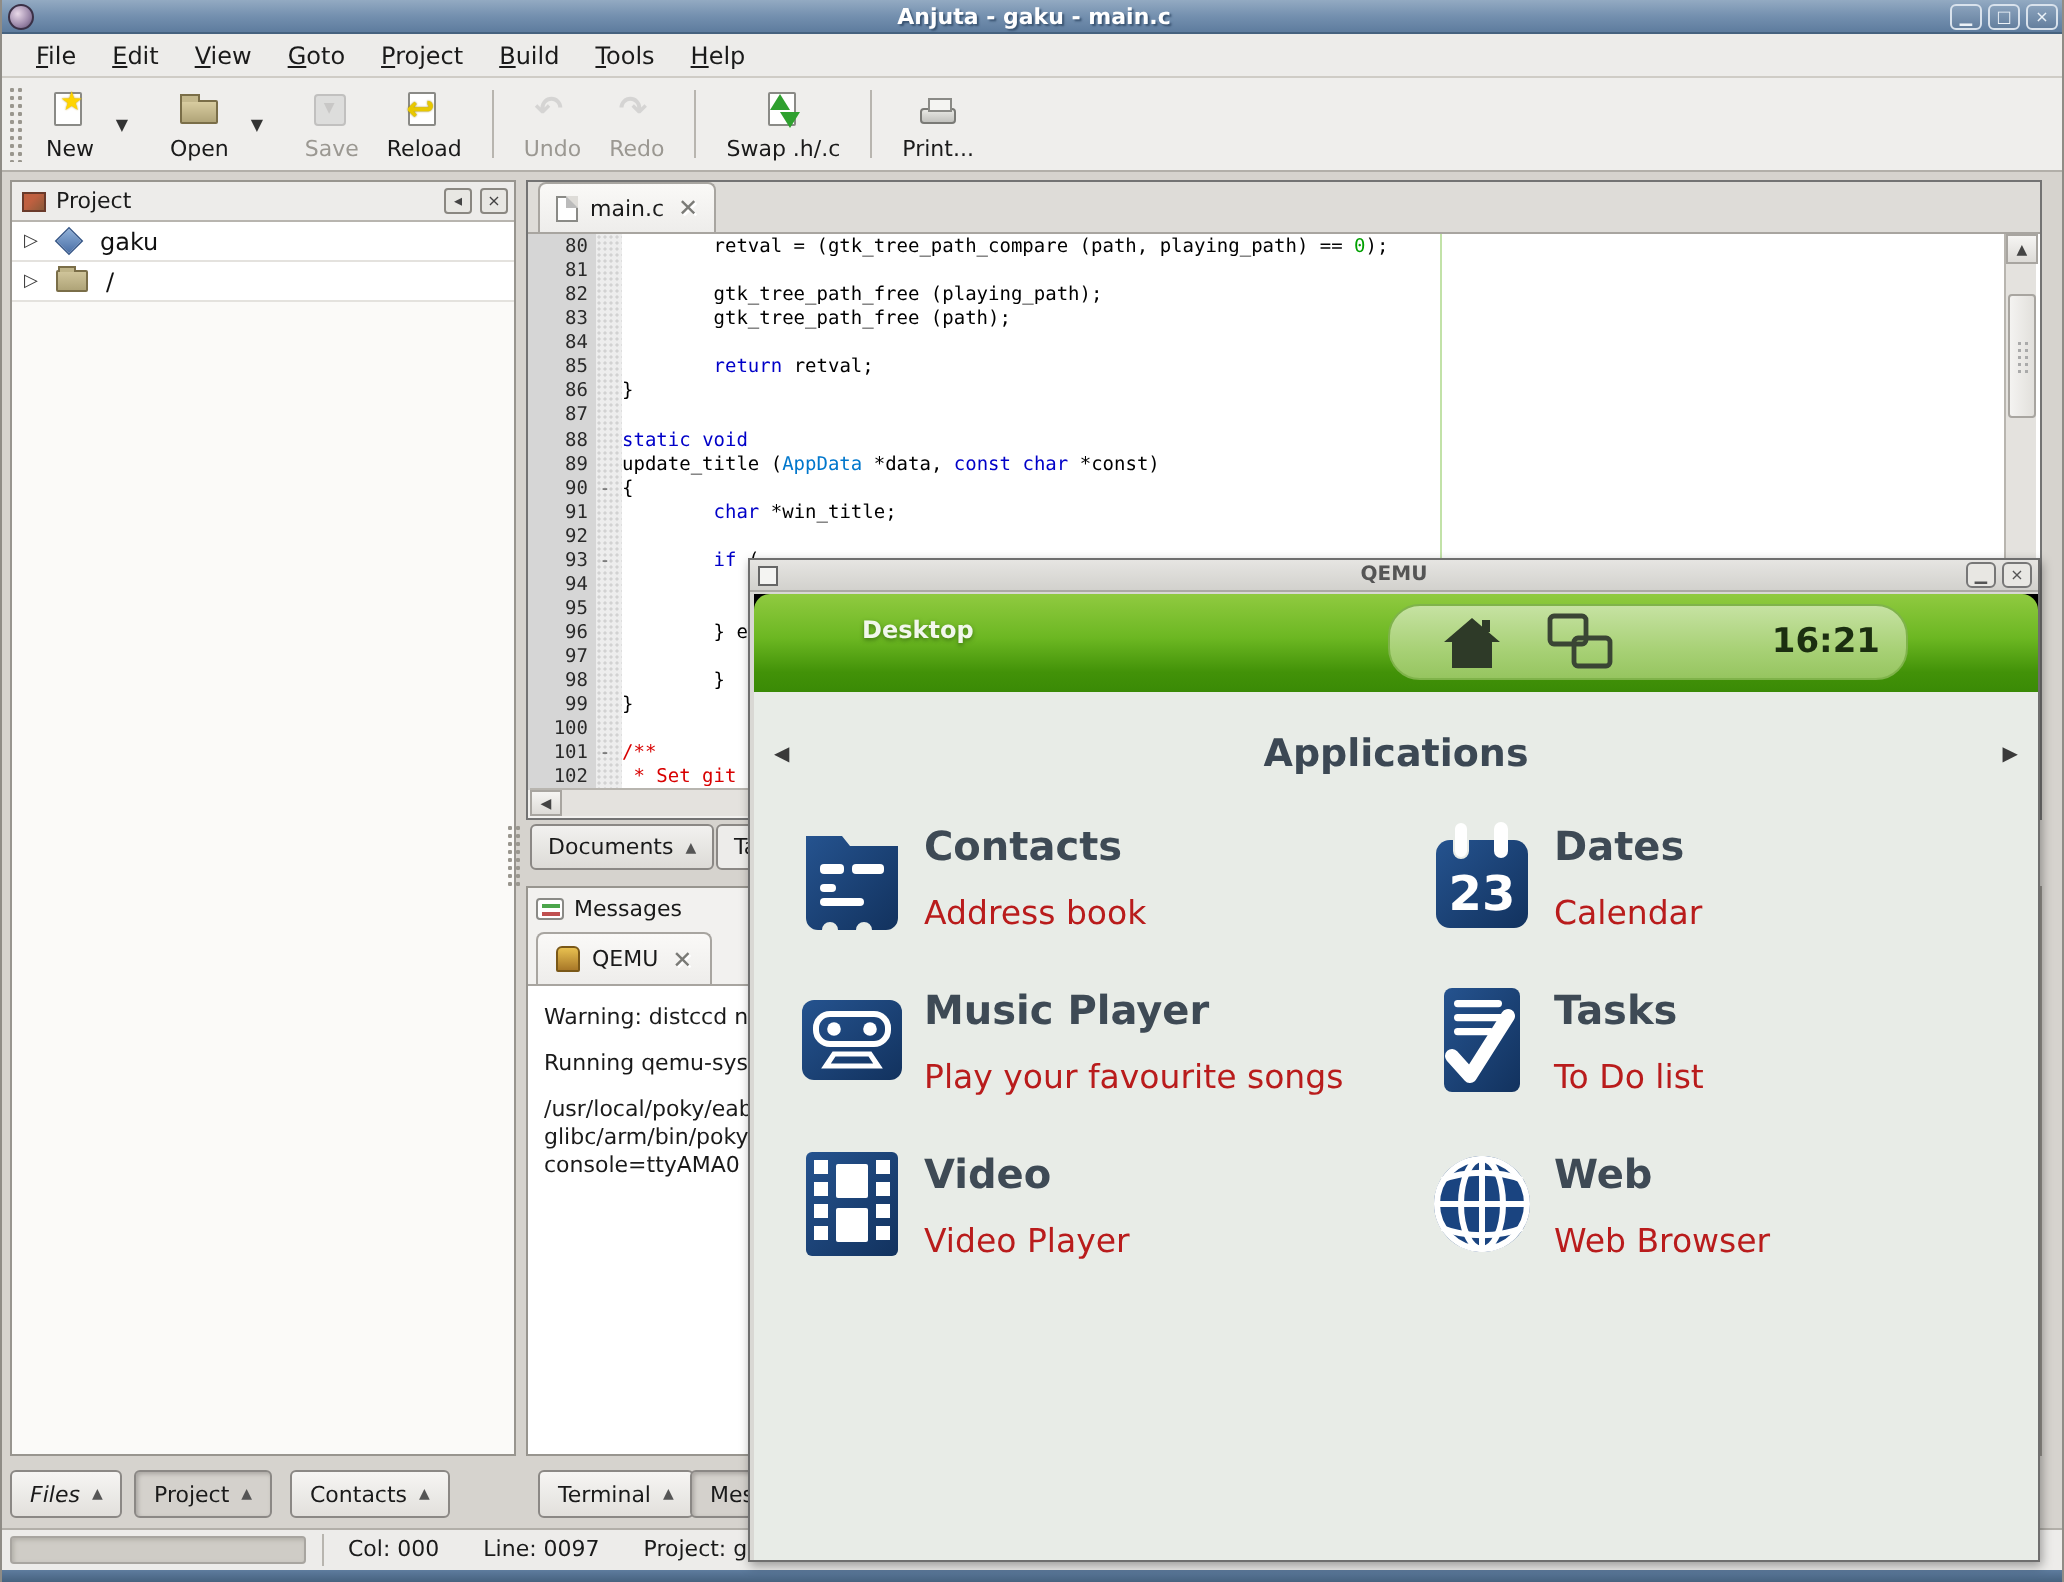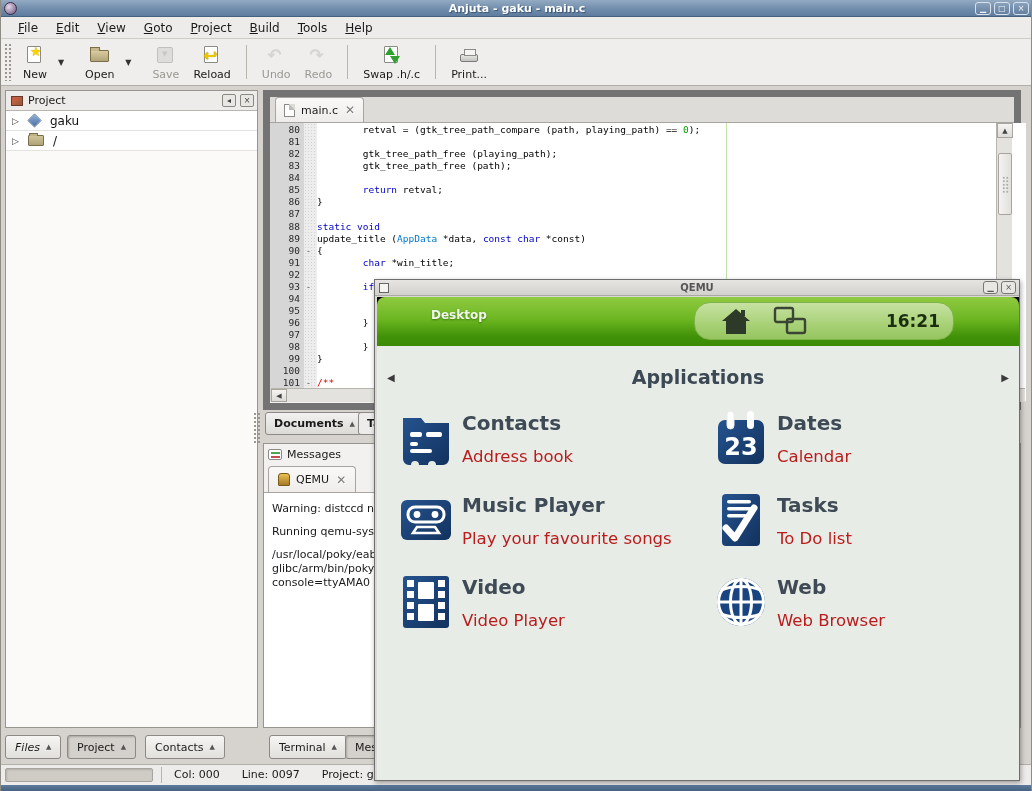--- a/index.html
+++ b/index.html
@@ -78,21 +78,21 @@
   .expander { font-size:9px; color:#3a3a3a; width:16px; }
   .diamond { width:13px; height:13px; background:linear-gradient(135deg,#8FB0D8,#4A6FA6);
     border:1px solid #3A5A8A; transform:rotate(45deg) scale(.78); margin-right:9px; }
   .tfolder { width:16px; height:11px; background:linear-gradient(#CFC49A,#AFA478); border:1px solid #7A6E48;
     border-radius:1px; position:relative; margin-right:9px; }
   .tfolder:before { content:""; position:absolute; left:0; top:-3px; width:7px; height:2px;
     background:#BFB488; border:1px solid #7A6E48; border-bottom:none; }
   .tree-label { font-size:12px; color:#111; }
 
   
-  #editor-nb { left:262px; top:90px; width:758px; height:320px; border:7px solid #737373; background:#F2F1EF; }
+  #editor-nb { left:262px; top:90px; width:758px; height:320px; border:1px solid #737373; background:#F2F1EF; }
   #tab-row { height:26px; background:#DEDCD8; border-bottom:1px solid #A8A5A0; display:flex; align-items:flex-end; }
   #tab-mainc { height:25px; margin-left:5px; background:linear-gradient(#FAF9F7,#EEEDEB);
     border:1px solid #A8A5A0; border-bottom:none; border-radius:4px 4px 0 0;
     display:flex; align-items:center; padding:0 8px; }
   .doc-ic { width:11px; height:13px; background:#fff; border:1px solid #8a8a86; position:relative; margin-right:6px; }
   .doc-ic:before { content:""; position:absolute; right:-1px; top:-1px; border:3px solid;
     border-color:#DEDCD8 #DEDCD8 #bbb #bbb; }
   #tab-mainc .tab-label { font-size:11px; color:#1a1a1a; }
   .tab-close { font-size:12px; font-weight:bold; color:#7a7a76; margin-left:7px; line-height:10px;
     text-shadow:1px 1px 0 #fff; }
@@ -122,21 +122,21 @@
     background:radial-gradient(circle,#aaa .8px,transparent 1px); background-size:3.5px 3.5px; }
   #ed-hscroll { position:absolute; left:1px; bottom:1px; width:754px; height:14px; background:#E4E2DE;
     border-top:1px solid #B8B5AF; display:flex; }
   .sb-btn-h { width:16px; height:13px; background:linear-gradient(#F6F5F3,#DDDBD7); border:1px solid #A8A5A0;
     font-size:7px; color:#444; text-align:center; line-height:12px; }
 
   
   #docs-row { left:262px; top:412px; width:758px; height:26px; }
   .dock-tab { position:absolute; top:0; height:23px; border:1px solid #8B8885; border-radius:3px;
     background:linear-gradient(#F2F1EF,#DDDBD7); font-size:11px; color:#1a1a1a;
-    display:flex; align-items:center; padding:0 8px;font-weight:bold; }
+    display:flex; align-items:center; padding:0 8px; }
   .dock-tab .arr { font-size:7px; color:#555; margin-left:6px; }
   #splitter-grip { left:252px; top:412px; width:8px; height:32px;
     background:radial-gradient(circle,#9a978f 1px,transparent 1.2px); background-size:4px 4px; }
 
   
   #messages-panel { left:262px; top:443px; width:758px; height:285px; border:1px solid #98958F; background:#F2F1EF; }
   #messages-header { height:20px; display:flex; align-items:center; padding:0 4px; }
   .msg-ic { width:14px; height:11px; background:#fff; border:1px solid #8a8a86; border-radius:2px;
     position:relative; margin-right:5px; }
   .msg-ic:before { content:""; position:absolute; left:2px; top:2px; width:9px; height:2px; background:#4CA64C; }

